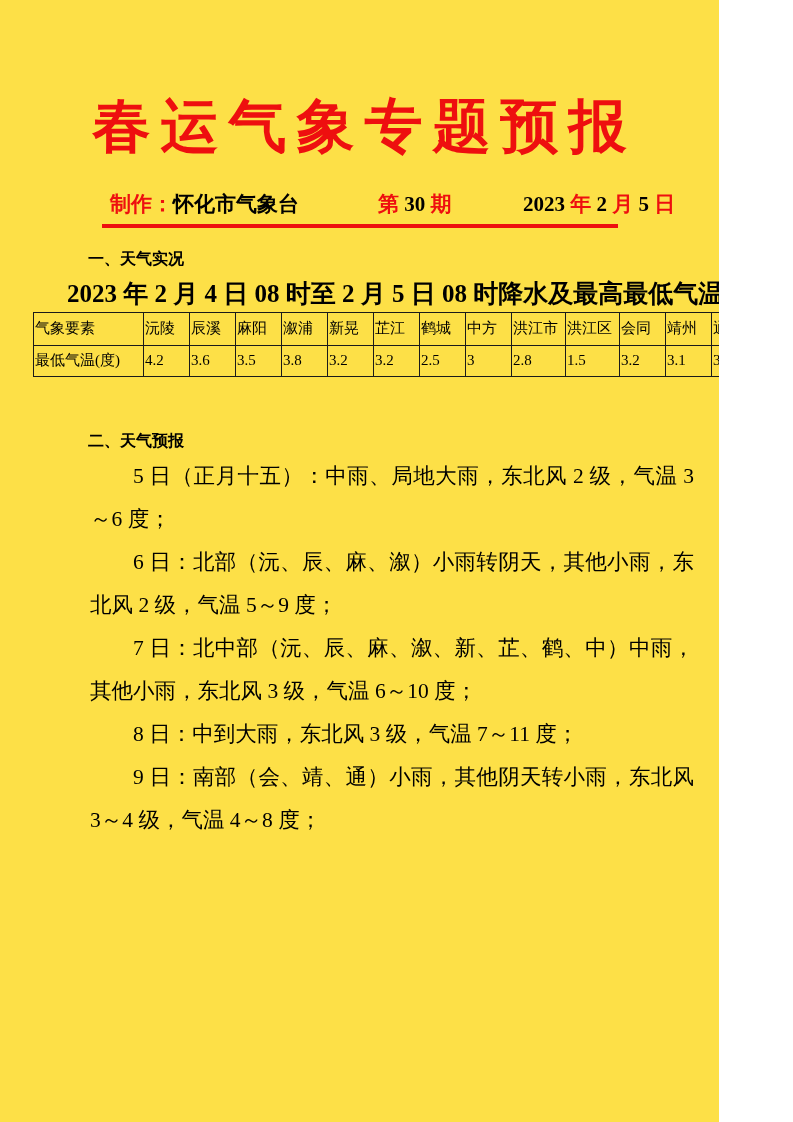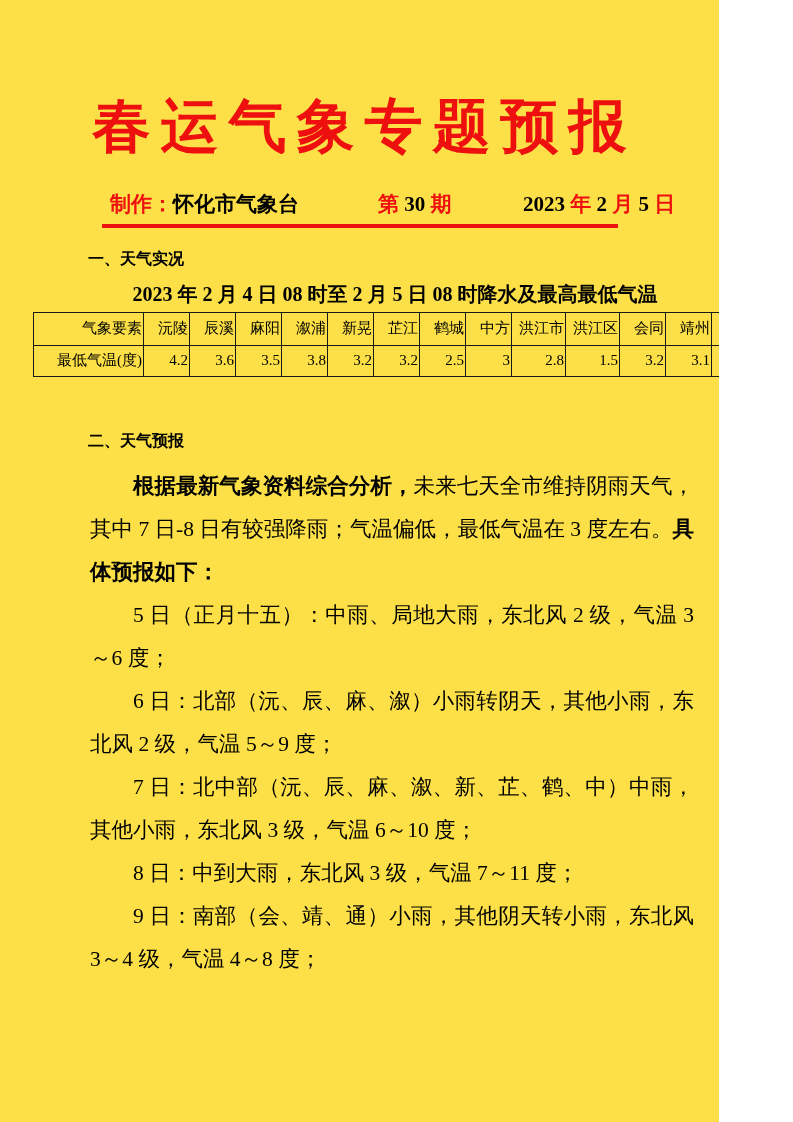--- a/index.html
+++ b/index.html
@@ -49,34 +49,34 @@
   .sec-heading{
     margin:17px 0 0 88px;
     font-size:16px;
     line-height:28px;
     font-weight:bold;
   }
   .table-title{
     margin:8px 0 0 33px;
     width:724px;
     text-align:center;
-    font-size:20px;
+    font-size:25px;
     line-height:26px;
     font-weight:bold;
   }
   table.weather{
     margin:5px 0 0 33px;
     width:724px;
     border-collapse:collapse;
     table-layout:fixed;
   }
   table.weather th,
   table.weather td{
     border:1px solid var(--border);
-    text-align:right;
+    text-align:left;
     vertical-align:middle;
     font-size:15px;
     font-weight:normal;
     padding:0 1px;
   }
   table.weather th{height:33px;}
   table.weather td{height:31px;}
   .sec-heading.second{margin-top:50px;}
   .body-p{
     margin:0 0 0 90px;
@@ -156,21 +156,20 @@
       <td>1.5</td>
       <td>3.2</td>
       <td>3.1</td>
       <td>3.2</td>
     </tr>
   </tbody>
     </table>
 
   <div class="sec-heading second">二、天气预报</div>
 
-  <p class="body-p first"><span class="b">根据最新气象资料综合分析，</span><span>未来七天全市维持阴雨天气，其中 7 日-8 日有较强降雨；气温偏低，最低气温在 3 度左右。</span><span class="b">具体预报如下：</span></p>
 
   <p class="body-p">5 日（正月十五）：中雨、局地大雨，东北风 2 级，气温 3～6 度；</p>
   <p class="body-p">6 日：北部（沅、辰、麻、溆）小雨转阴天，其他小雨，东北风 2 级，气温 5～9 度；</p>
   <p class="body-p">7 日：北中部（沅、辰、麻、溆、新、芷、鹤、中）中雨，其他小雨，东北风 3 级，气温 6～10 度；</p>
   <p class="body-p">8 日：中到大雨，东北风 3 级，气温 7～11 度；</p>
   <p class="body-p">9 日：南部（会、靖、通）小雨，其他阴天转小雨，东北风 3～4 级，气温 4～8 度；</p>
 
 </div>
 
 </body></html>

